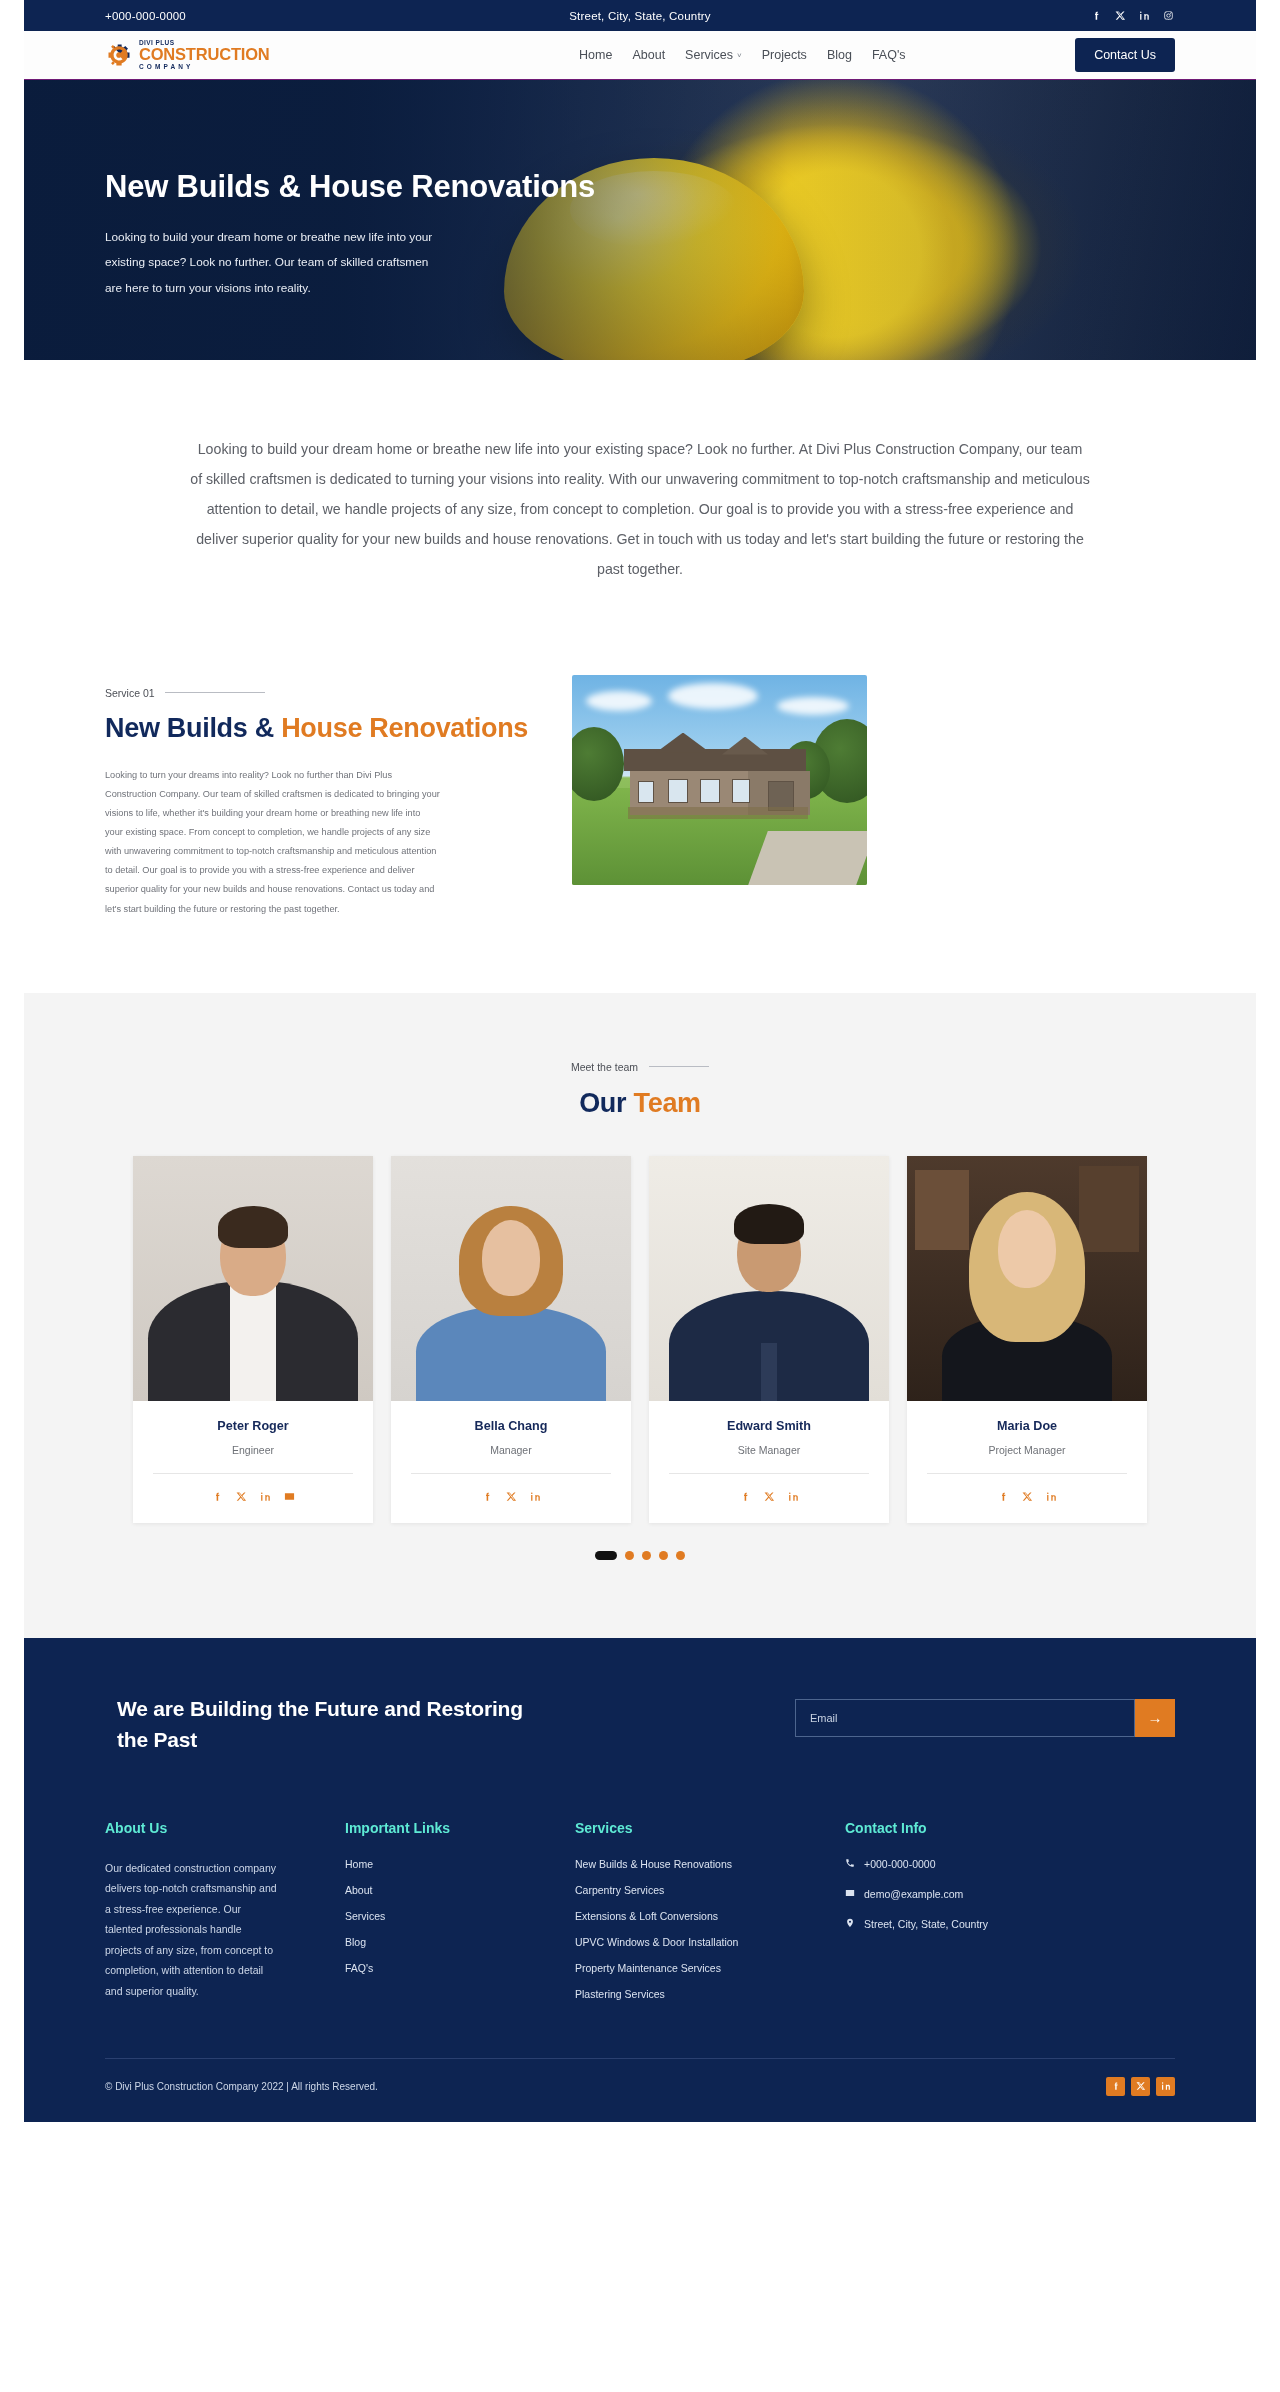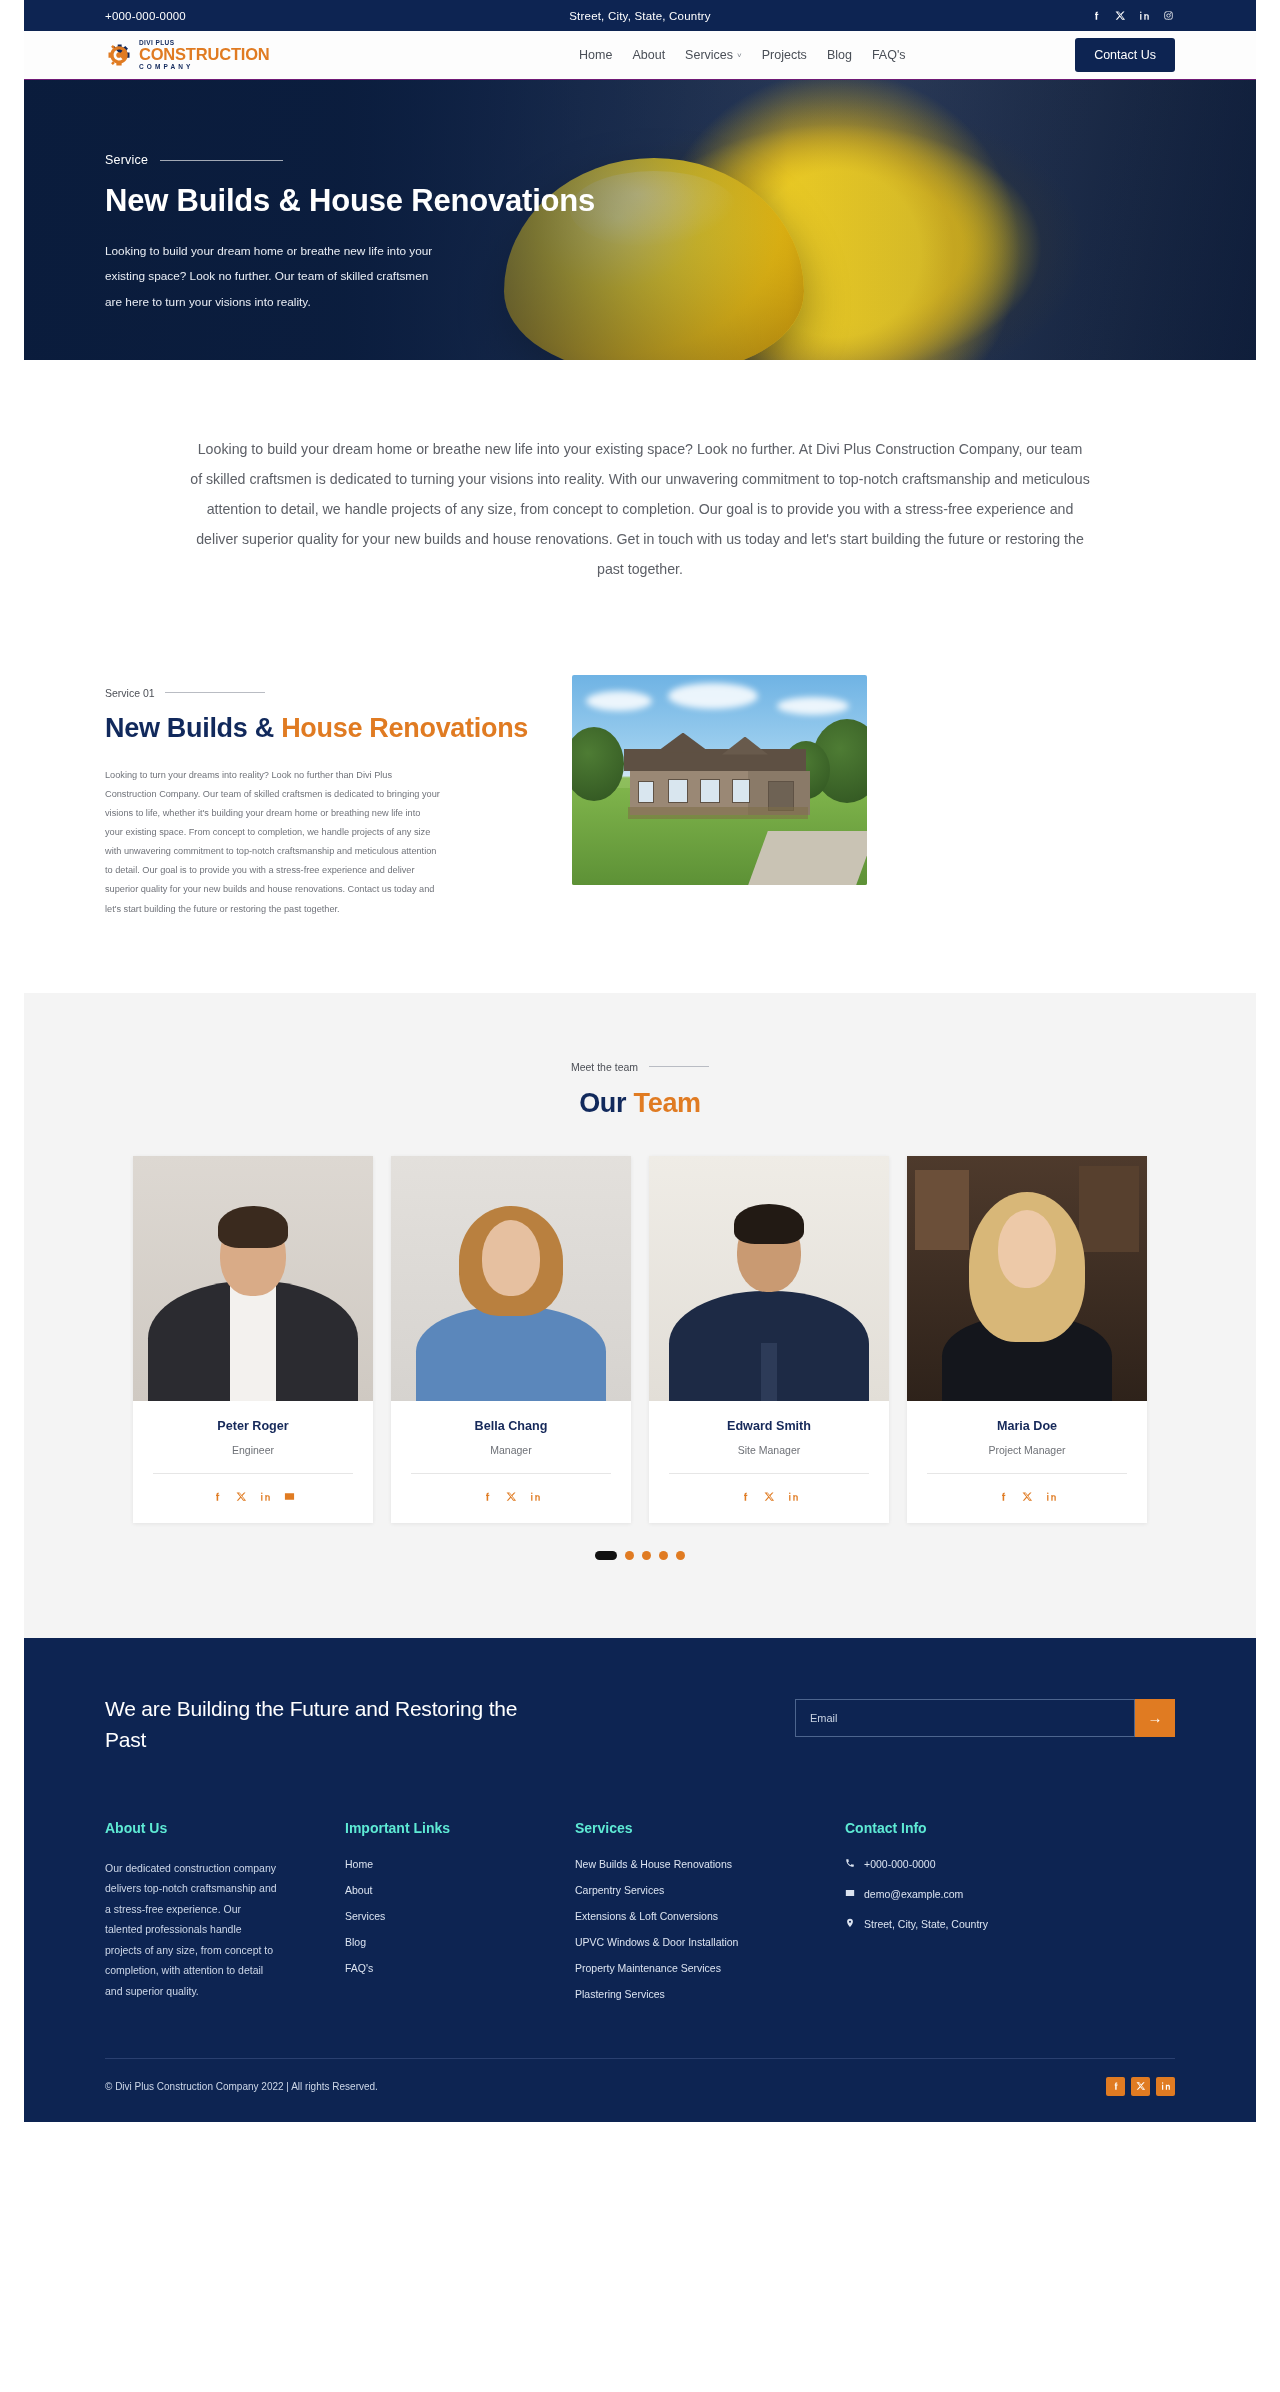--- a/index.html
+++ b/index.html
@@ -177,22 +177,22 @@
   .team-social { display: flex; justify-content: center; gap: 13px; padding: 14px 0 17px; }
   .team-social svg { width: 11px; height: 11px; fill: #e07b22; }
   .dots { display: flex; justify-content: center; gap: 8px; margin-top: 28px; align-items: center; }
   .dot { width: 9px; height: 9px; border-radius: 50%; background: #e07b22; }
   .dot.active { width: 22px; height: 9px; border-radius: 5px; background: #111111; }
 
   
   .cta { background: #0d2452; padding: 55px 0 0; }
   .cta .container { display: flex; align-items: flex-start; justify-content: space-between; }
   .cta h2 {
-    font-size: 21px; line-height: 1.5; font-weight: 400; color: #ffffff;
-    max-width: 420px; letter-spacing: -0.2px;
+    font-size: 21px; line-height: 1.5; font-weight: 700; color: #ffffff;
+    max-width: 420px; letter-spacing: -0.2px; margin-left: 12px;
   }
   .cta-form { display: flex; margin-top: 6px; }
   .cta-input {
     width: 340px; height: 38px;
     background: transparent;
     border: 1px solid #4d658e;
     color: #ffffff; font-size: 11px; padding: 0 14px;
     font-family: inherit; outline: none;
   }
   .cta-input::placeholder { color: #c8d2e2; }
@@ -306,24 +306,20 @@
       <button class="btn-contact">Contact Us</button>
     </div>
   </div>
 
   <section class="hero">
     <div class="hero-bg"></div>
     <div class="hero-helmet"></div>
     <div class="hero-shade"></div>
     <div class="hero-inner">
       <div class="container">
-        <div class="eyebrow-row">
-          <span class="eyebrow">Service</span>
-          <span class="eyebrow-line"></span>
-        </div>
         <h1>New Builds &amp; House Renovations</h1>
         <p>Looking to build your dream home or breathe new life into your existing space? Look no further. Our team of skilled craftsmen are here to turn your visions into reality.</p>
       </div>
     </div>
   </section>
 
   <section class="intro">
     <div class="container">
       <p>Looking to build your dream home or breathe new life into your existing space? Look no further. At Divi Plus Construction Company, our team of skilled craftsmen is dedicated to turning your visions into reality. With our unwavering commitment to top-notch craftsmanship and meticulous attention to detail, we handle projects of any size, from concept to completion. Our goal is to provide you with a stress-free experience and deliver superior quality for your new builds and house renovations. Get in touch with us today and let's start building the future or restoring the past together.</p>
     </div>

